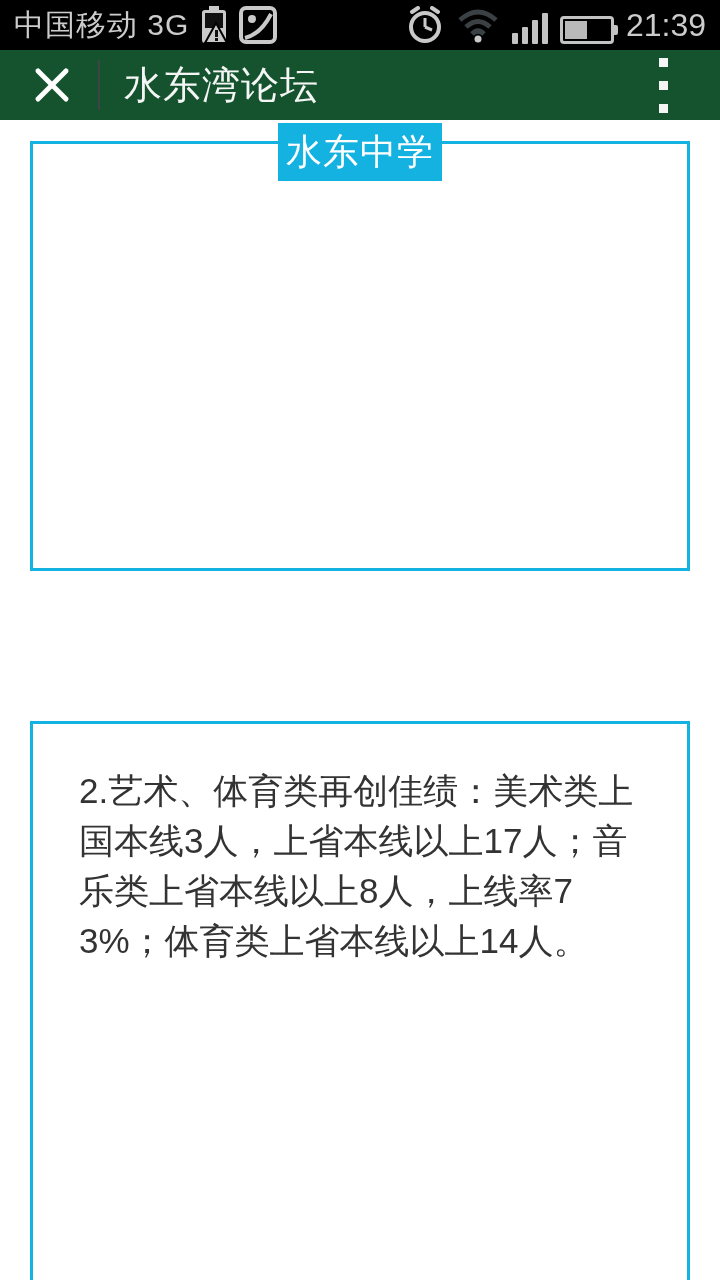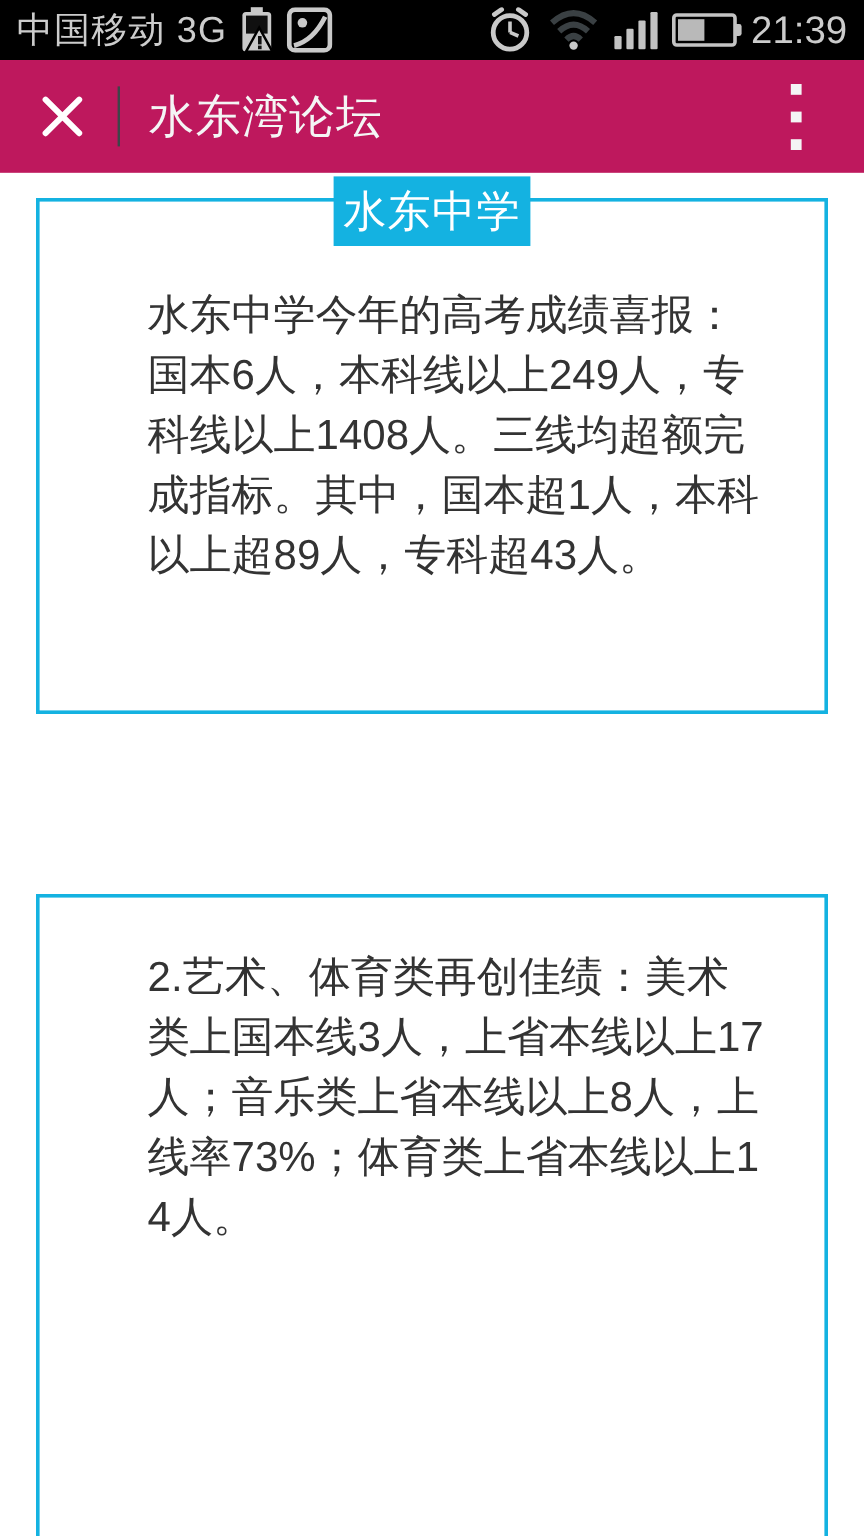--- a/index.html
+++ b/index.html
@@ -8,49 +8,49 @@
     background:#ffffff;
     font-family:"Liberation Sans","DejaVu Sans",sans-serif;
   }
   
   .status-bar{
     height:50px;background:#000000;display:flex;align-items:center;
     padding:0 14px;box-sizing:border-box;color:#c9c9c9;
   }
   .status-left{display:flex;gap:10px;}
   .carrier{font-size:30px;color:#cccccc;letter-spacing:1px;}
-  .status-right{margin-left:auto;display:flex;align-items:center;gap:12px;}
+  .status-right{margin-left:auto;display:flex;align-items:flex-end;gap:12px;}
   .status-time{font-size:32px;color:#cccccc;}
   .sicon{display:inline-flex;align-items:center;justify-content:center;}
   
   .sigbars{display:flex;align-items:flex-end;gap:4px;height:32px;}
   .sigbars i{display:block;width:6px;background:#c3c3c3;border-radius:1px;}
   .sigbars i:nth-child(1){height:11px;}
   .sigbars i:nth-child(2){height:17px;}
   .sigbars i:nth-child(3){height:24px;}
   .sigbars i:nth-child(4){height:31px;}
   
   .battery{position:relative;width:54px;height:28px;border:3px solid #c3c3c3;border-radius:4px;box-sizing:border-box;}
   .battery .fill{position:absolute;left:2px;top:2px;bottom:2px;width:45%;background:#b9b9b9;}
   .battery .nub{position:absolute;right:-7px;top:6px;width:5px;height:10px;background:#c3c3c3;border-radius:0 2px 2px 0;}
   
   .header{
-    height:94px;background:#be185d;display:flex;align-items:center;
+    height:70px;background:#14532d;display:flex;align-items:center;
     padding:0 0 0 30px;box-sizing:border-box;
   }
   .close-btn{width:44px;height:44px;display:flex;align-items:center;justify-content:center;}
   .hdr-divider{width:2px;height:50px;background:#3d4549;margin:0 0 0 24px;}
   .hdr-title{color:#f4f5f5;font-size:38px;margin-left:24px;letter-spacing:1px;}
   .menu-btn{margin-left:auto;margin-right:46px;display:flex;flex-direction:column;gap:14px;padding:6px;}
   .menu-btn i{display:block;width:9px;height:9px;background:#f4f5f5;}
   
   .content{position:relative;}
   .card{
     position:relative;margin-left:30px;width:660px;box-sizing:border-box;
-    border:3px solid #14b2e1;background:#ffffff;padding-left:44px;
+    border:3px solid #14b2e1;background:#ffffff;
   }
   .card-1{margin-top:21px;height:430px;}
   .card-2{margin-top:150px;height:600px;}
   .card-tab{
     position:absolute;top:-21px;left:50%;transform:translateX(-50%);
     width:164px;height:58px;background:#14b2e1;color:#ffffff;
     font-size:36px;display:flex;align-items:center;justify-content:center;
     letter-spacing:1px;white-space:nowrap;
   }
   .card-body{padding:70px 46px 30px 46px;}
@@ -130,23 +130,20 @@
     <i></i>
       <i></i>
       <i></i>
   </div>
 </div>
 
 <div class="content">
 
   <div class="card card-1">
     <div class="card-tab">水东中学</div>
-    <div class="card-body">
-      <p>水东中学今年的高考成绩喜报：国本6人，本科线以上249人，专科线以上1408人。三线均超额完成指标。其中，国本超1人，本科以上超89人，专科超43人。</p>
-    </div>
   </div>
 
   <div class="card card-2">
     <div class="card-body">
       <p>2.艺术、体育类再创佳绩：美术类上国本线3人，上省本线以上17人；音乐类上省本线以上8人，上线率73%；体育类上省本线以上14人。</p>
     </div>
   </div>
 
 </div>
 

